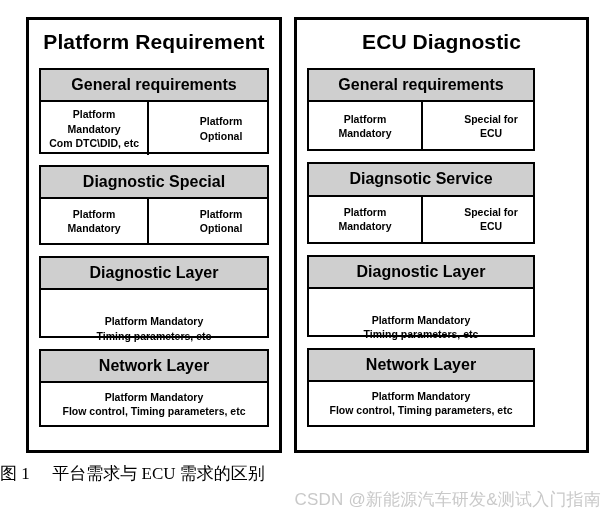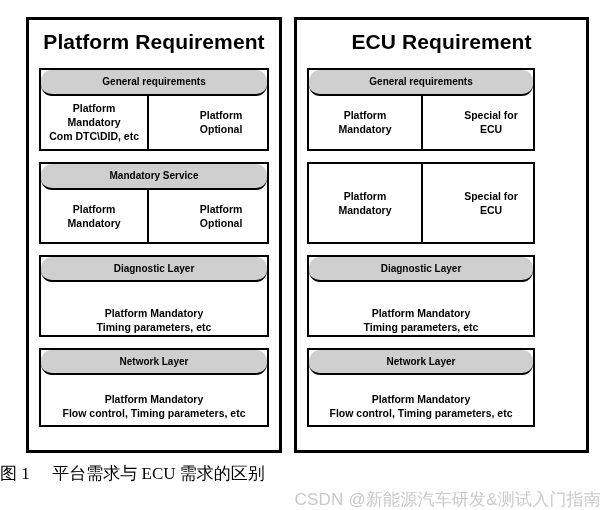--- a/index.html
+++ b/index.html
@@ -65,44 +65,43 @@
     margin-bottom: 11px;
     display: flex;
     flex-direction: column;
   }
   .group:last-child { margin-bottom: 15px; }
 
   .group-header {
     background: #cfcfcf;
     border-bottom: 2.5px solid #000000;
     text-align: center;
-    font-size: 10px;
+    font-size: 16px;
     font-weight: bold;
     padding: 6px 2px 6px;
     line-height: 1.15;
-    border-radius: 11px;
   }
 
   .group-cells {
     display: flex;
     flex: 1 1 auto;
   }
   .cell {
     box-sizing: border-box;
     display: flex;
     align-items: center;
     justify-content: center;
     text-align: center;
     font-size: 10.5px;
     font-weight: bold;
     line-height: 1.35;
     padding: 5px 3px;
   }
   .cell + .cell { border-left: 2.5px solid #000000; padding-left: 29px; }
-  .cell-full { width: 100%; align-items: flex-end; }
+  .cell-full { width: 100%; }
 
   
   .split-47 { width: 47%; }
   .split-53 { width: 53%; }
   .split-50 { width: 50%; }
 
   
   .g-general  { height: 86px; }
   .g-service  { height: 84px; }
   .g-diaglayer{ height: 82px; gap: 19px; }
@@ -155,21 +154,21 @@
               <span>Com DTC\DID, etc</span>
             </span>
           </div>
           <div class="cell split-53">
             <span>Platform Optional</span>
           </div>
         </div>
       </div>
 
       <div class="group g-service">
-        <div class="group-header">Mandatory Service</div>
+        <div class="group-header">Diagnostic Special</div>
         <div class="group-cells">
           <div class="cell split-47">
             <span>
               <span>Platform</span><br>
               <span>Mandatory</span>
             </span>
           </div>
           <div class="cell split-53">
             <span>Platform Optional</span>
           </div>
@@ -197,40 +196,41 @@
               <span>Flow control, Timing parameters, etc</span>
             </span>
           </div>
         </div>
       </div>
 
     </div>
   </div>
 
   <div class="panel panel-right">
-    <div class="panel-title">ECU Requirement</div>
+    <div class="panel-title">ECU Diagnostic</div>
 
     <div class="panel-body">
 
       <div class="group g-general">
         <div class="group-header">General requirements</div>
         <div class="group-cells">
           <div class="cell split-50">
             <span>
               <span>Platform</span><br>
               <span>Mandatory</span>
             </span>
           </div>
           <div class="cell split-50">
             <span>Special for ECU</span>
           </div>
         </div>
       </div>
 
       <div class="group g-service">
+        <div class="group-header">Diagnsotic Service</div>
         <div class="group-cells">
           <div class="cell split-50">
             <span>
               <span>Platform</span><br>
               <span>Mandatory</span>
             </span>
           </div>
           <div class="cell split-50">
             <span>Special for ECU</span>
           </div>

